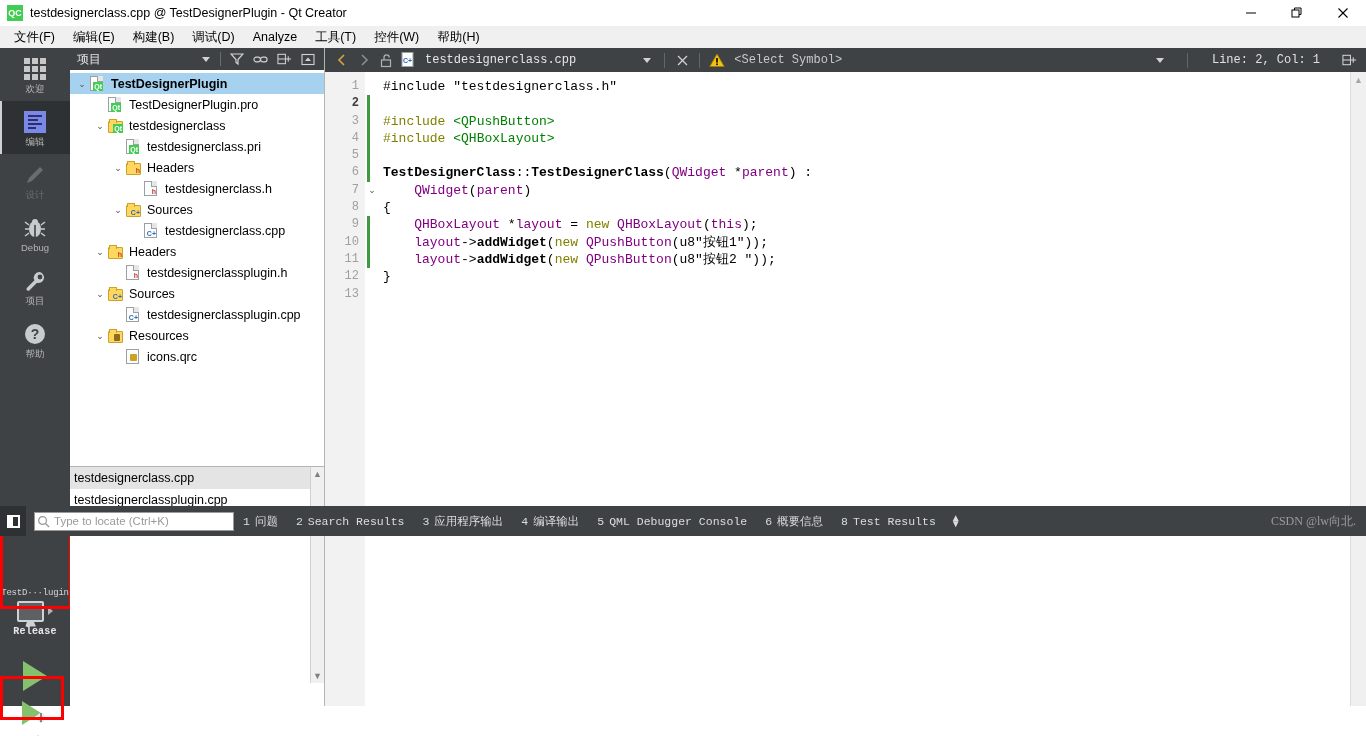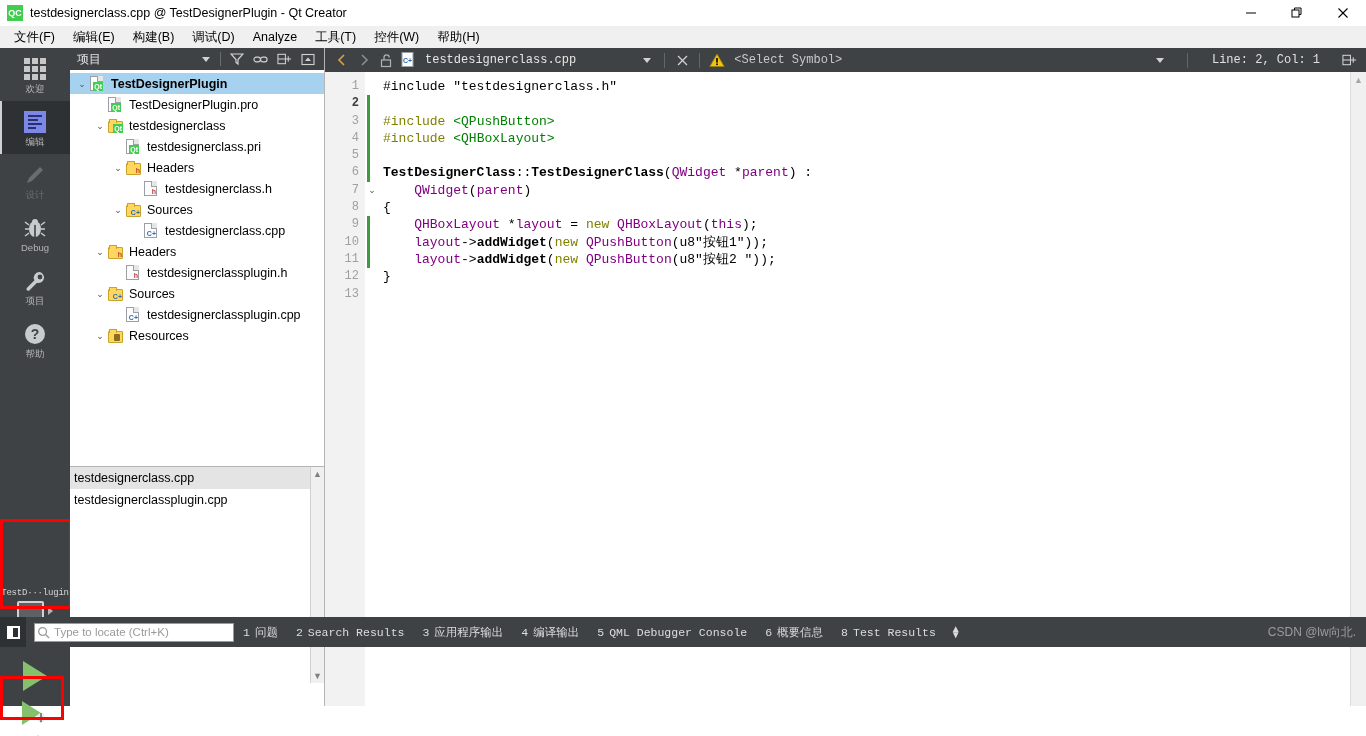--- a/index.html
+++ b/index.html
@@ -4,21 +4,21 @@
 <style>
   * { box-sizing: border-box; margin: 0; padding: 0; }
   html, body {
     width: 1366px; height: 736px;
     overflow: hidden;
     font-family: "Liberation Sans", sans-serif;
     background: #ffffff;
   }
   #app {
     position: relative;
-    width: 1366px; height: 647px;
+    width: 1366px; height: 536px;
     background: #f0f0f0;
   }
 
   
   .titlebar {
     position: absolute; left: 0; top: 0; width: 1366px; height: 26px;
     background: #ffffff;
     display: flex; align-items: center;
   }
   .qc-logo {
@@ -272,21 +272,21 @@
   .locator-ph { font-size: 11.5px; color: #9a9a9a; font-family: "Liberation Sans", sans-serif; white-space: nowrap;}
   .sb-item {
     display: flex; align-items: center; gap: 5px; padding: 0 9px;
     font-size: 11.5px; color: #dcdcdc; font-family: "Liberation Mono", monospace;
     white-space: nowrap;
   }
   .sb-num { color: #dcdcdc; }
   .sb-spin { color: #dcdcdc; font-size: 10px; padding: 0 6px; display:flex; flex-direction:column; line-height:6px;}
   .watermark {
     margin-left: auto; padding-right: 10px;
-    font-size: 12px; color: #9b9b9b; font-family: Liberation Sans, sans-serif;
+    font-size: 12px; color: #9b9b9b; font-family: Liberation Serif, serif;
     white-space: nowrap;
   }
 
   
   .annot-text {
     position: absolute; left: 112px; top: 568px;
     font-size: 19px; color: #ff0000; font-weight: bold;
     font-family: "Liberation Sans", sans-serif; white-space: nowrap;
   }
 </style>
@@ -608,20 +608,29 @@
         </div>
         <div class="trow" style="padding-left: 22px;">
           <span class="chev">⌄</span>
           <span class="ficon">
             <span style="display:flex;align-items:center;height:16px">
               <span class="g-folderlock" style="margin-top:2px"></span>
             </span>
           </span>
           <span class="tlabel">Resources</span>
         </div>
+        <div class="trow" style="padding-left: 40px;">
+          <span class="chev"></span>
+          <span class="ficon">
+            <span style="display:flex;align-items:center;height:16px">
+              <span class="g-lock"></span>
+            </span>
+          </span>
+          <span class="tlabel">icons.qrc</span>
+        </div>
       </div>
   </div>
 
   <div class="docs-panel">
     <div class="doc-list">
       <div id="docs-body">
           <div class="doc-row sel">
             <span>testdesignerclass.cpp</span>
           </div>
           <div class="doc-row">

